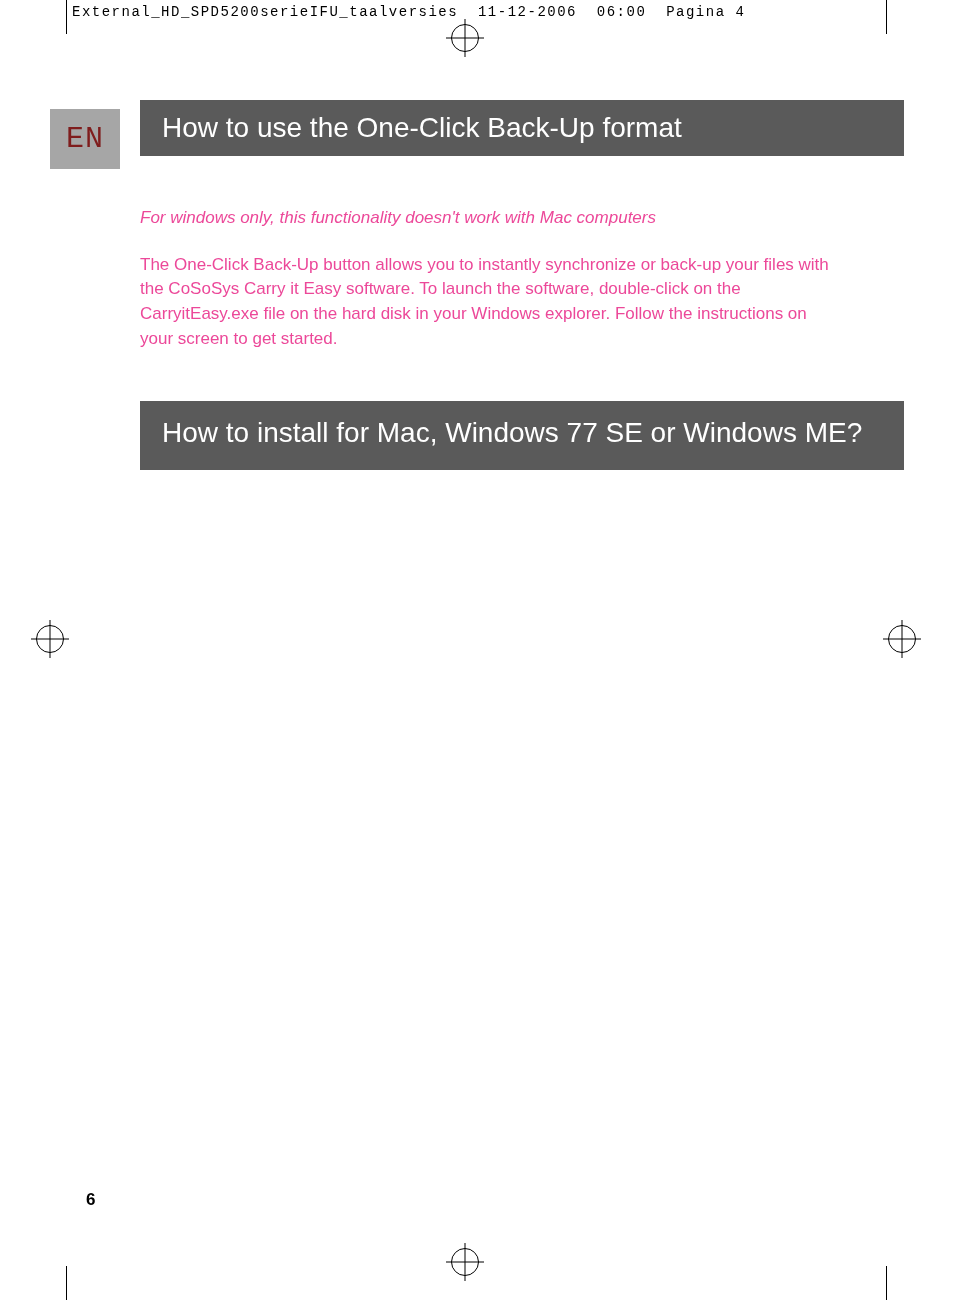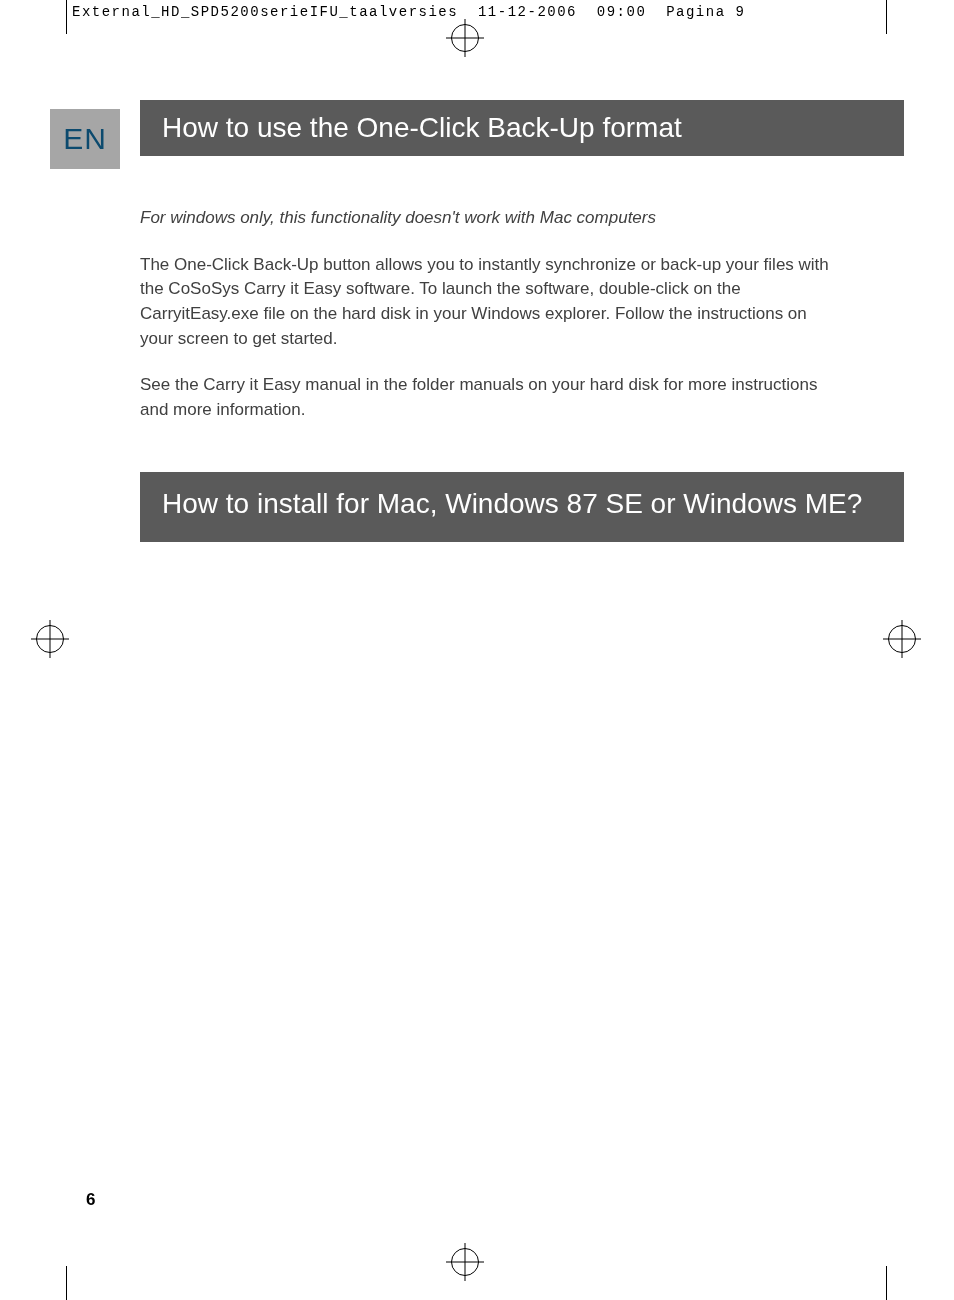--- a/index.html
+++ b/index.html
@@ -68,23 +68,23 @@
       left: 50px;
       right: 50px;
     }
     .lang-badge {
       position: absolute;
       top: 9px;
       left: 0;
       width: 70px;
       height: 60px;
       background: #a6a6a6;
-      color: #0c4a6e;
+      color: #7f1d1d;
       font-size: 30px;
-      font-family: Liberation Sans, sans-serif;
+      font-family: Liberation Mono, monospace;
       display: flex;
       align-items: center;
       justify-content: center;
       letter-spacing: 1px;
     }
     .section-header {
       margin-left: 90px;
       background: #5a5a5a;
       color: #fff;
       padding: 12px 22px;
@@ -102,42 +102,42 @@
       font-family: Helvetica, Arial, sans-serif;
       font-weight: normal;
       line-height: 1.4;
       margin-top: 50px;
       margin-bottom: 50px;
     }
     .body-text {
       margin-left: 90px;
       margin-right: 60px;
       font-size: 17px;
-      color: #404040;
+      color: #ec4899;
       line-height: 1.45;
       margin-bottom: 22px;
       font-family: Helvetica, Arial, sans-serif;
     }
     .italic-note {
       font-style: italic;
     }
     .page-number {
       position: absolute;
       bottom: 90px;
       left: 86px;
       font-size: 17px;
       font-weight: bold;
       font-family: Helvetica, Arial, sans-serif;
     }
   </style>
 </head>
 <body>
 
 <div class="header-line">
-  <span>External_HD_SPD5200serieIFU_taalversies</span>&nbsp;&nbsp;<span>11-12-2006</span>&nbsp;&nbsp;<span>09:00</span>&nbsp;&nbsp;<span>Pagina 9</span>
+  <span>External_HD_SPD5200serieIFU_taalversies</span>&nbsp;&nbsp;<span>11-12-2006</span>&nbsp;&nbsp;<span>06:00</span>&nbsp;&nbsp;<span>Pagina 4</span>
 </div>
 
 <div class="crop-mark crop-v-top-left"></div>
 <div class="crop-mark crop-v-top-right"></div>
 <div class="crop-mark crop-v-bottom-left"></div>
 <div class="crop-mark crop-v-bottom-right"></div>
 
 <div class="reg-mark reg-top"></div>
 <div class="reg-mark reg-bottom"></div>
 <div class="reg-mark reg-left"></div>
@@ -145,19 +145,18 @@
 
 <div class="content-area">
   <div class="lang-badge">EN</div>
 
   <div class="section-header">How to use the One-Click Back-Up format</div>
 
   <div class="body-text italic-note">For windows only, this functionality doesn't work with Mac computers</div>
 
   <div class="body-text">The One-Click Back-Up button allows you to instantly synchronize or back-up your files with the CoSoSys Carry it Easy software. To launch the software, double-click on the CarryitEasy.exe file on the hard disk in your Windows explorer. Follow the instructions on your screen to get started.</div>
 
-  <div class="body-text">See the Carry it Easy manual in the folder manuals on your hard disk for more instructions and more information.</div>
 
-  <div class="section-header-2">How to install for Mac, Windows 87 SE or Windows ME?</div>
+  <div class="section-header-2">How to install for Mac, Windows 77 SE or Windows ME?</div>
 
 </div>
 
 <div class="page-number">6</div>
 
 </body></html>

